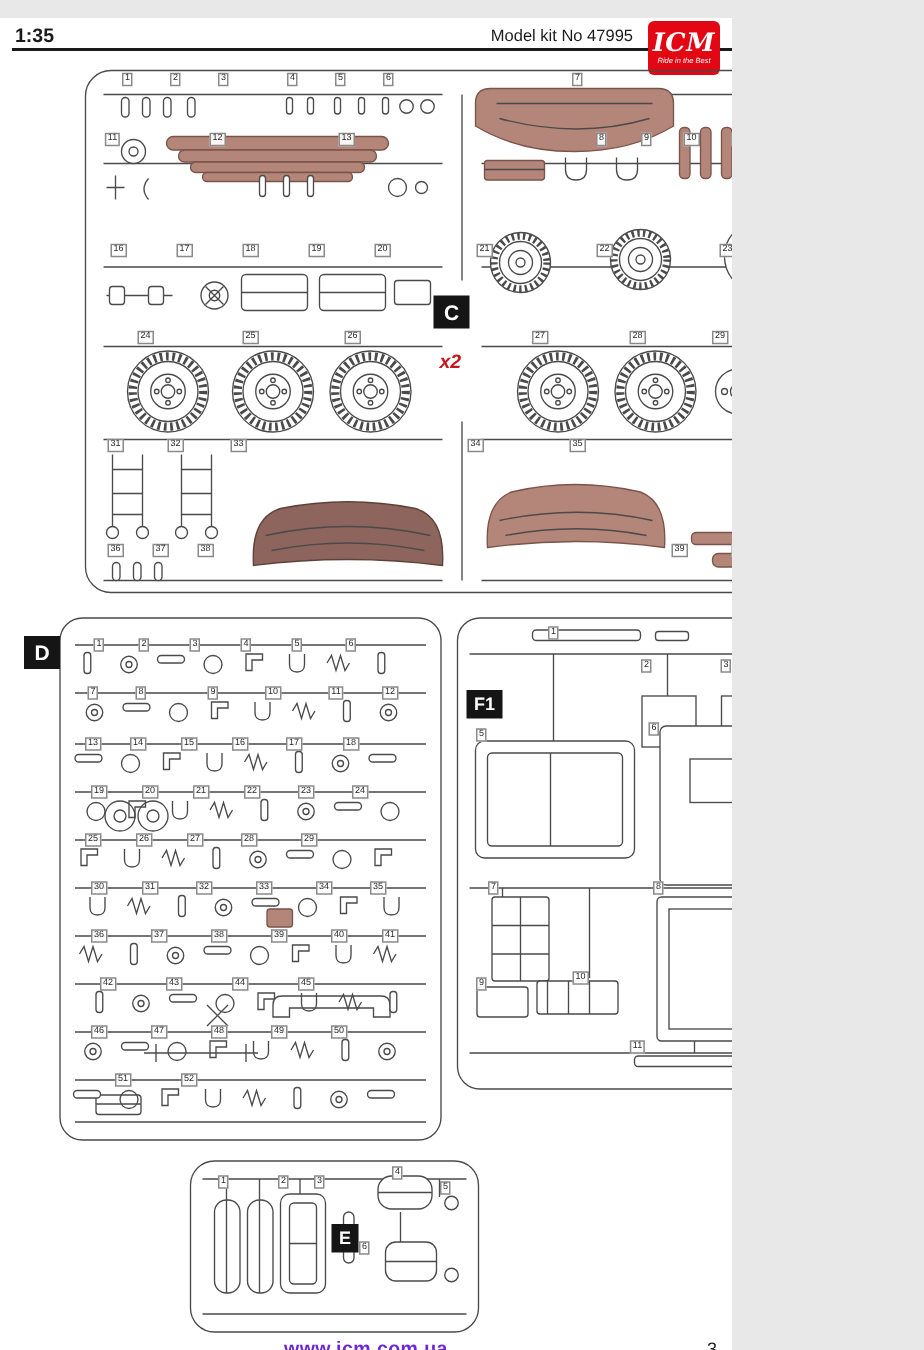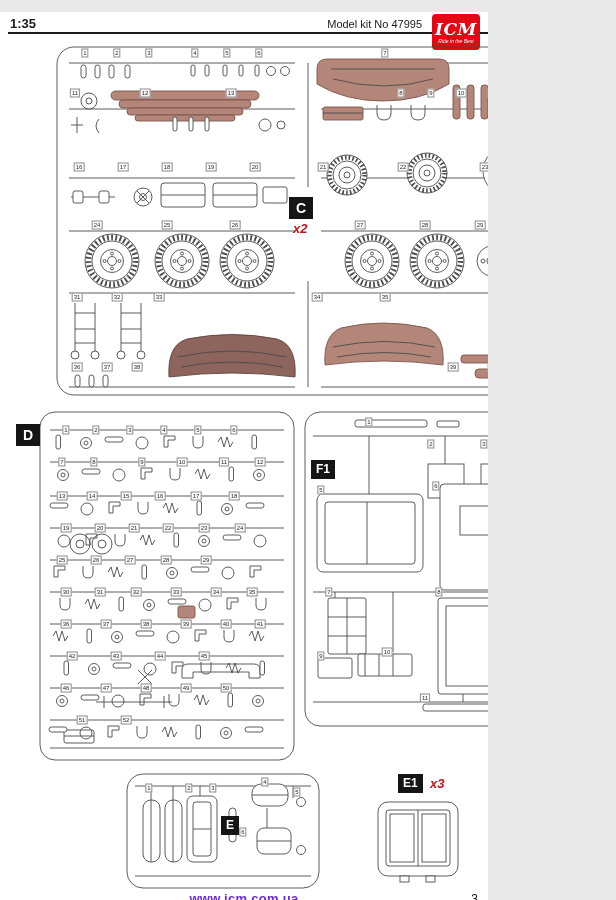--- a/index.html
+++ b/index.html
@@ -177,21 +177,21 @@
       <path class="pb" d="M270 320Q268 290 286 283Q328 273 372 283Q390 290 388 320Q329 312 270 320Z"></path>
       <path class="po" d="M278 302q52 -11 102 0M282 312q48 -9 94 0"></path>
       <g class="pb">
         <rect x="406" y="310" width="34" height="8" rx="3"></rect>
           <rect x="448" y="310" width="34" height="8" rx="3"></rect>
         <rect x="420" y="324" width="52" height="9" rx="4"></rect>
       </g>
       <path class="po" d="M446 296v6q0 5 5 5t5-5v-6"></path>
     </svg>
     <div class="splabel big" style="left:234px;top:152px;">C</div>
-    <div class="qty" style="left:238px;top:176px;text-align:center;">x2</div>
+    <div class="qty" style="left:238px;top:188px;text-align:center;">x2</div>
   <span class="pn" style="left: 30px; top: 8px;">1</span>
       <span class="pn" style="left: 62px; top: 8px;">2</span>
       <span class="pn" style="left: 94px; top: 8px;">3</span>
       <span class="pn" style="left: 140px; top: 8px;">4</span>
       <span class="pn" style="left: 172px; top: 8px;">5</span>
       <span class="pn" style="left: 204px; top: 8px;">6</span>
       <span class="pn" style="left: 330px; top: 8px;">7</span>
       <span class="pn" style="left: 20px; top: 48px;">11</span>
       <span class="pn" style="left: 90px; top: 48px;">12</span>
       <span class="pn" style="left: 176px; top: 48px;">13</span>
@@ -481,32 +481,17 @@
     </svg>
     <div class="splabel" style="left:96px;top:44px;">E</div>
   <span class="pn" style="left: 24px; top: 16px;">1</span>
       <span class="pn" style="left: 64px; top: 16px;">2</span>
       <span class="pn" style="left: 88px; top: 16px;">3</span>
       <span class="pn" style="left: 140px; top: 10px;">4</span>
       <span class="pn" style="left: 172px; top: 20px;">5</span>
       <span class="pn" style="left: 118px; top: 60px;">6</span>
     </div>
 
-  <div class="sprue" style="left:372px;top:762px;width:95px;height:112px;">
-    <div class="splabel" style="left:26px;top:0px;">E1</div>
-    <div class="qty" style="left:58px;top:2px;">x3</div>
-    <svg viewBox="0 0 95 84" width="95" height="84" style="position:absolute;left:0;top:26px;">
-      <g class="pf">
-        <rect x="6" y="2" width="80" height="74" rx="10"></rect>
-        <rect x="14" y="10" width="64" height="56" rx="3" fill="none" class="po"></rect>
-        <path class="po" d="M46 10v56"></path>
-        <rect x="18" y="14" width="24" height="48" fill="none" class="po"></rect>
-        <rect x="50" y="14" width="24" height="48" fill="none" class="po"></rect>
-      </g>
-      <rect x="28" y="76" width="9" height="6" class="pf"></rect>
-        <rect x="54" y="76" width="9" height="6" class="pf"></rect>
-    </svg>
-  </div>
 
   <div class="site">www.icm.com.ua</div>
   <div class="pageno">3</div>
 
 </div>
 
 </body></html>

